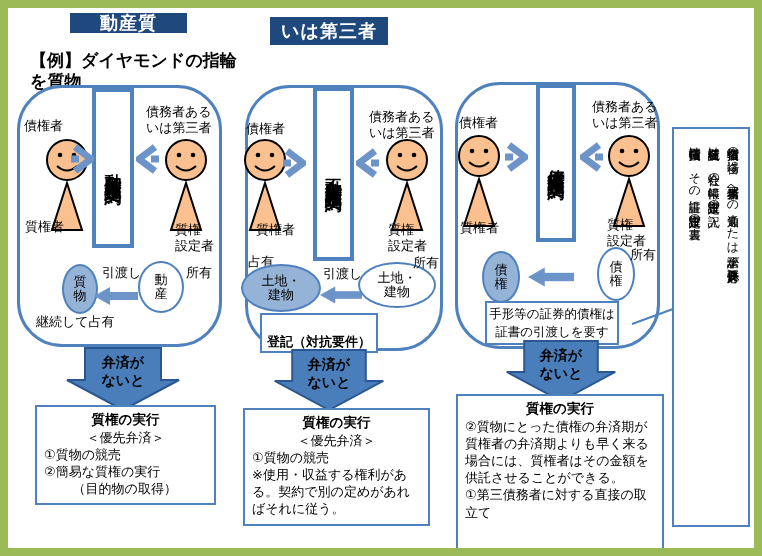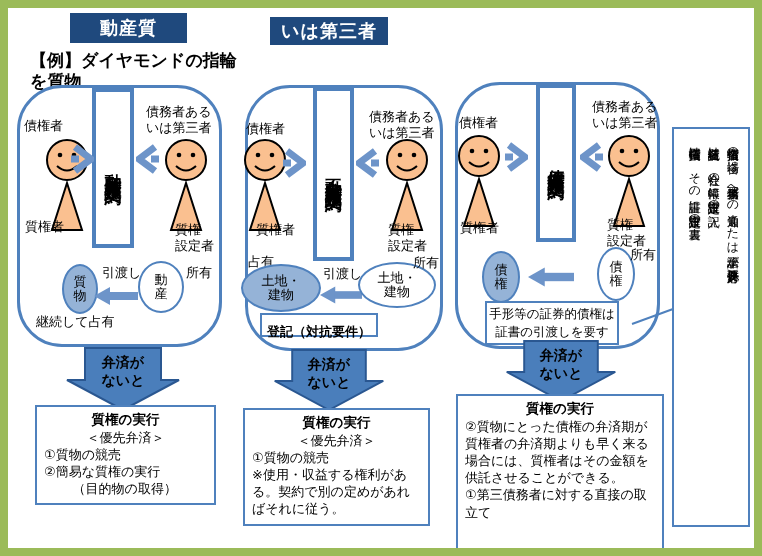--- a/index.html
+++ b/index.html
@@ -14,21 +14,21 @@
   .contract{position:absolute;border:4px solid var(--line-blue,#4f81bd);background:#fff;box-sizing:border-box;
     writing-mode:vertical-rl;font-weight:bold;font-size:17px;letter-spacing:2px;
     display:flex;align-items:center;justify-content:center;}
   .lbl{position:absolute;font-size:13px;line-height:1.25;white-space:pre-line;}
   .ellipse{position:absolute;border:2px solid var(--line-blue,#4f81bd);border-radius:50%;box-sizing:border-box;
     display:flex;align-items:center;justify-content:center;text-align:center;
     font-size:13px;line-height:1.1;white-space:pre-line;}
   .ellipse.blue{background:var(--ellipse-blue,#95b3d7);}
   .ellipse.white{background:#fff;}
   .regbox{position:absolute;border:2px solid var(--line-blue,#4f81bd);background:#fff;box-sizing:border-box;
-    font-weight:bold;font-size:13px;text-align:center;padding:8px 4px;}
+    font-weight:bold;font-size:13px;text-align:center;padding:18px 4px;}
   .notebox{position:absolute;border:2px solid var(--line-blue,#4f81bd);background:#fff;box-sizing:border-box;
     font-size:12.5px;text-align:center;white-space:pre-line;line-height:1.45;padding:2px 2px;}
   .bigarrow{position:absolute;}
   .bigarrow .txt{position:absolute;left:0;right:0;top:6px;text-align:center;font-weight:bold;
     font-size:14px;line-height:1.3;white-space:pre-line;color:#000;}
   .result{position:absolute;border:2px solid var(--line-blue,#4f81bd);background:#fff;box-sizing:border-box;
     font-size:13px;line-height:1.32;padding:4px 7px;}
   .result .head{font-weight:bold;text-align:center;font-size:13.5px;}
   .result .sub{text-align:center;}
   .result .indent{padding-left:2.2em;}
@@ -37,21 +37,21 @@
   .sidebar p{margin:0;}
   .flip{transform:scaleX(-1);}
   svg.overlay{position:absolute;left:0;top:0;pointer-events:none;}
 </style>
 </head>
 <body>
 
 <div class="frame">
 <div class="canvas">
 
-  <div class="title-bar" style="left:62px;top:5px;width:117px;height:30px;">動産質</div>
+  <div class="title-bar" style="left:62px;top:5px;width:117px;height:20px;">動産質</div>
   <div class="example" style="left:22px;top:42px;width:212px;">【例】ダイヤモンドの指輪を質物
 にしてお金を借りる</div>
 
   <div class="scene" style="left:9px;top:77px;width:205px;height:262px;"></div>
   <div class="contract" style="left:84px;top:80px;width:42px;height:160px;">動産質権設定契約</div>
 
   <div class="lbl" style="left:16px;top:110px;">債権者</div>
   <div class="abs" style="left:30px;top:130px;">
     <svg width="58" height="94" viewBox="0 0 58 94">
       <circle cx="29" cy="22" r="20" style="fill:var(--skin,#fac090);stroke:#000;stroke-width:2"></circle>

